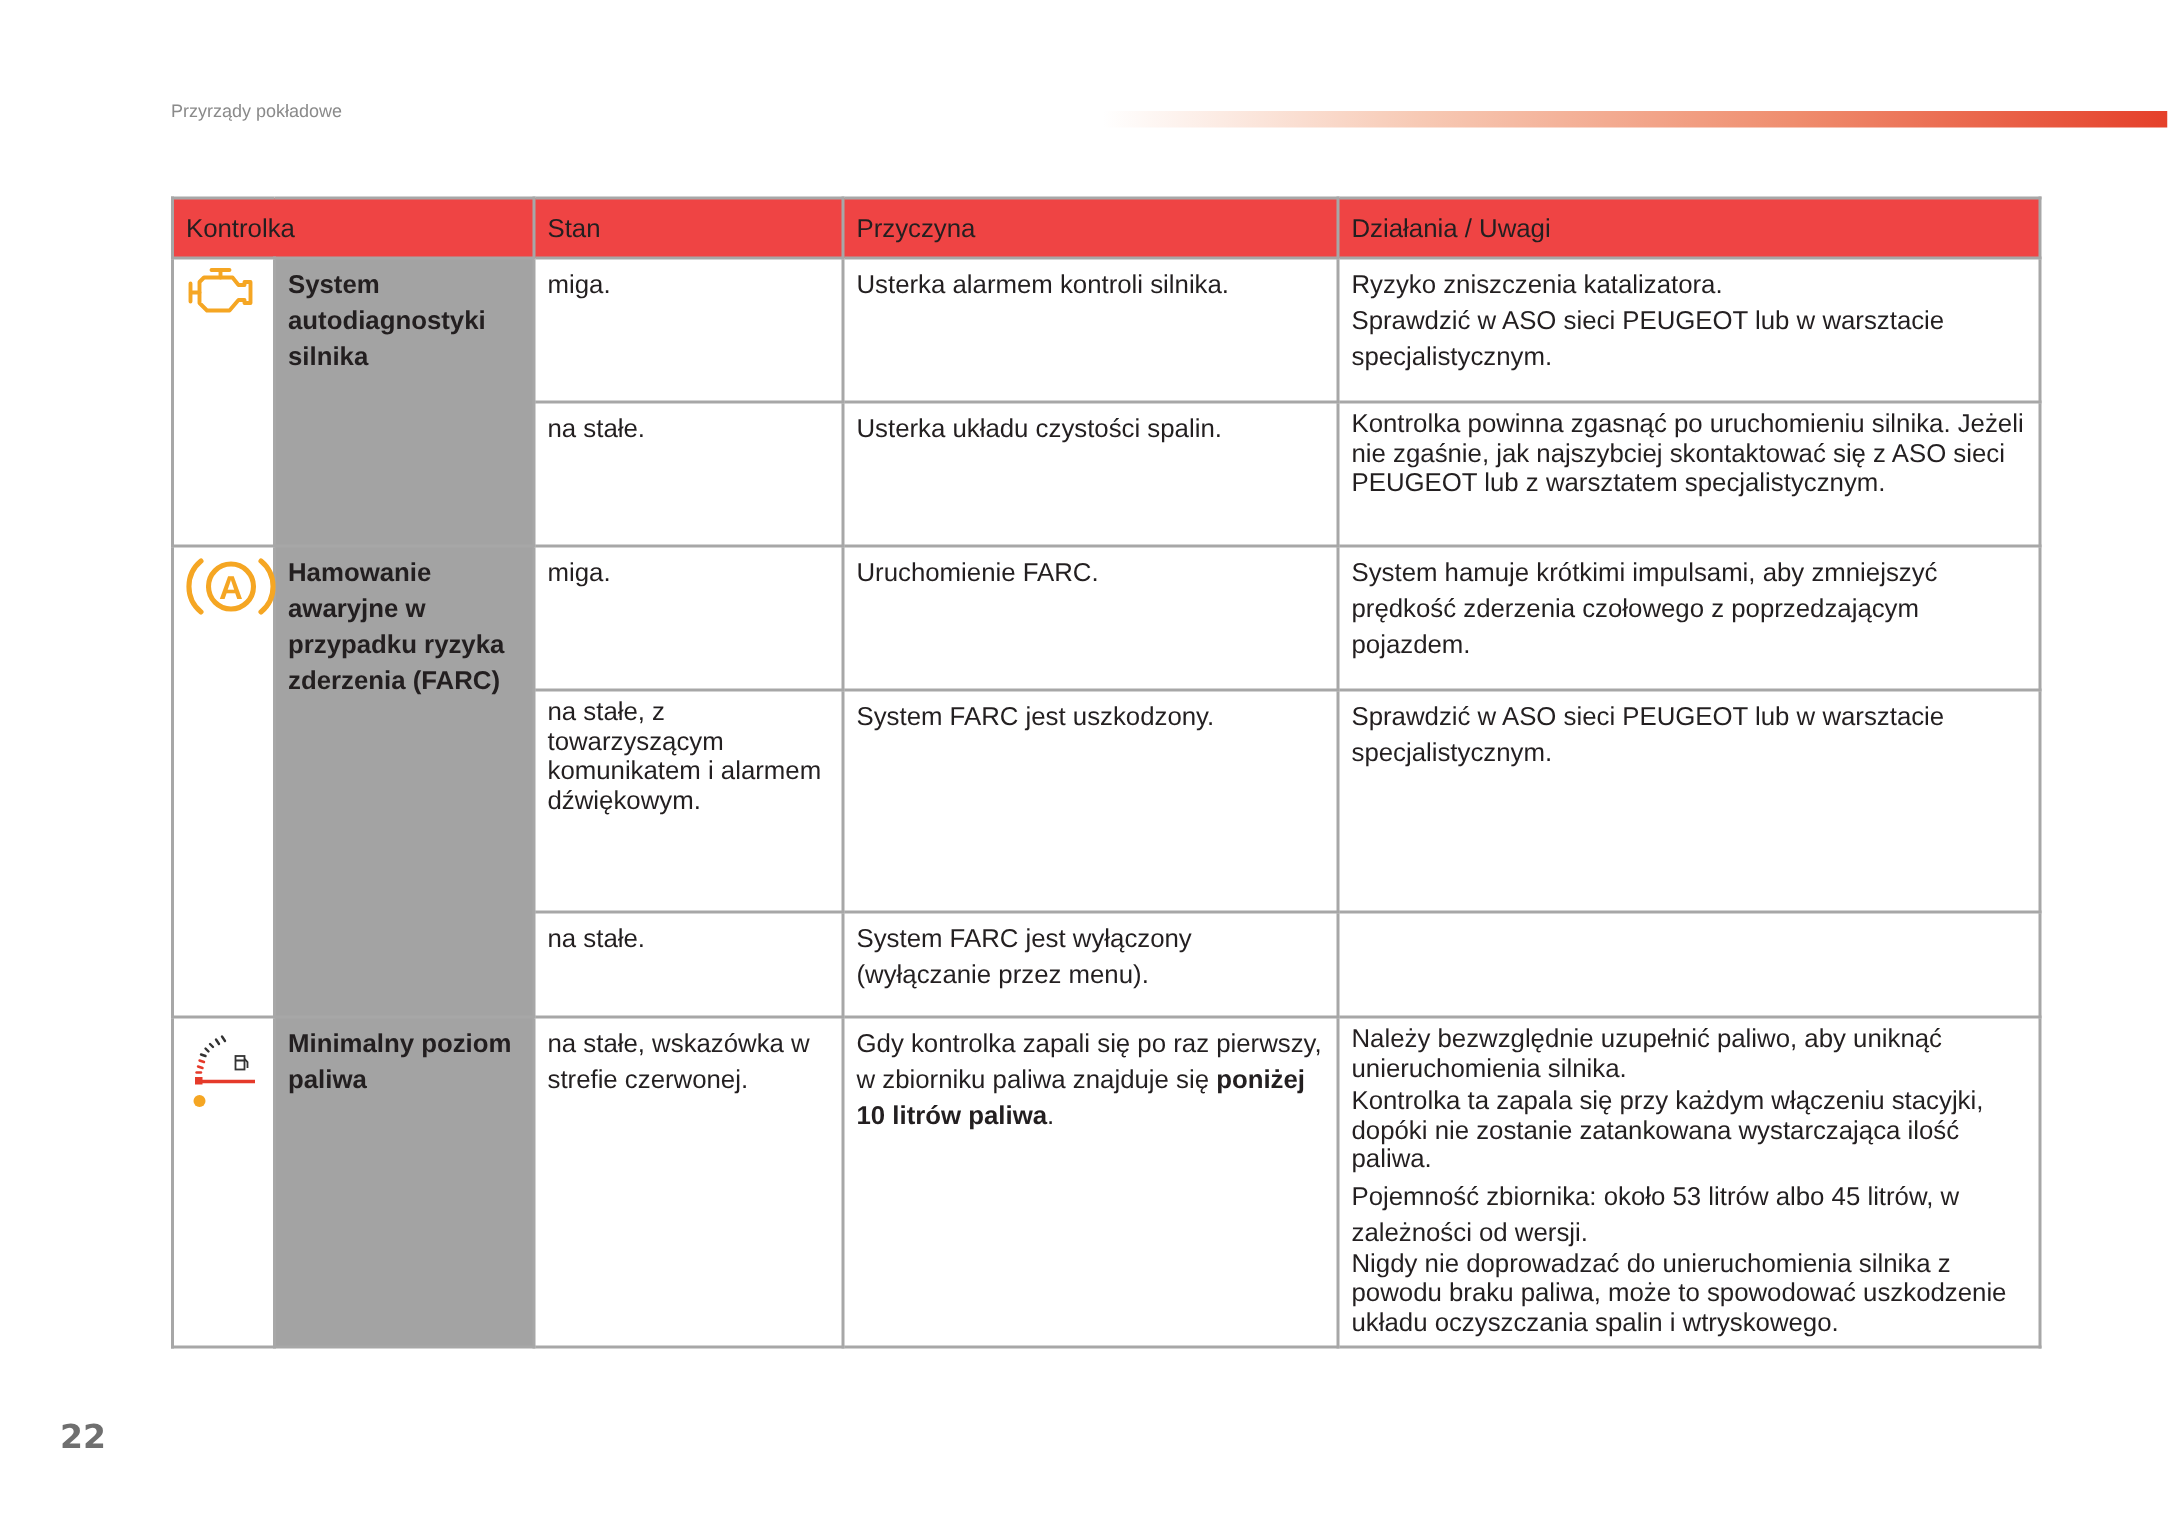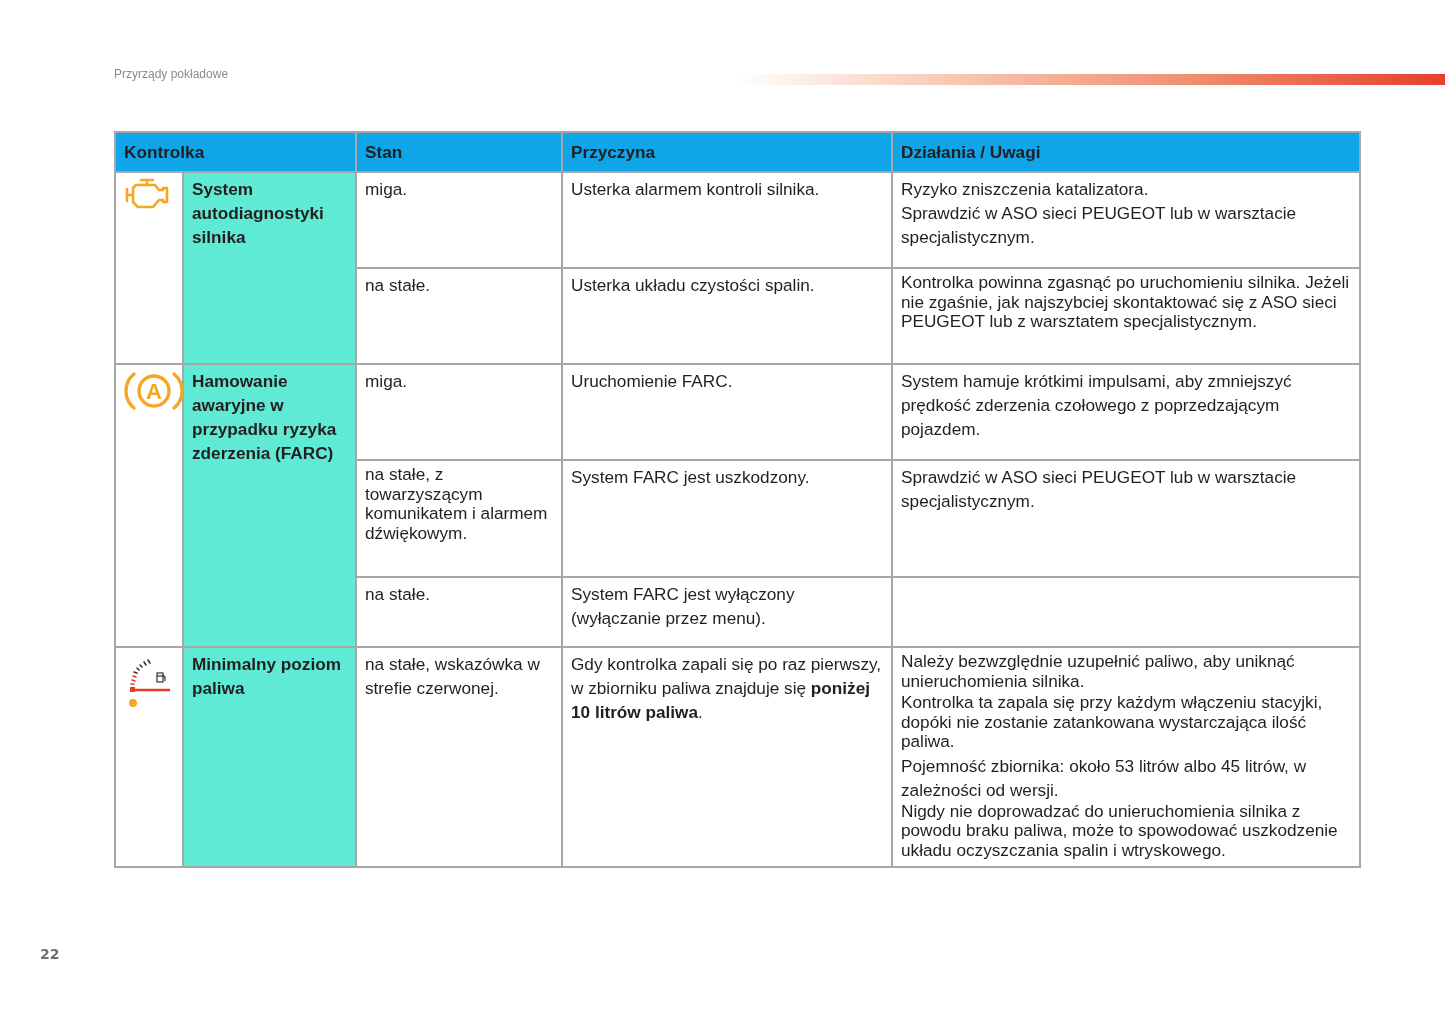--- a/index.html
+++ b/index.html
@@ -1,28 +1,28 @@
 <!DOCTYPE html>
 <html><head>
 <meta charset="utf-8">
 <style>
   html, body { margin:0; padding:0; }
   body { width:1445px; height:1019px; background:#ffffff; position:relative; overflow:hidden;
          font-family:"Liberation Sans", sans-serif; color:#231f20; }
   .section-title { position:absolute; left:114px; top:67px; font-size:12px; color:#8a8a8a; }
   .header-bar { position:absolute; left:735px; top:74px; width:710px; height:11px;
                 background:linear-gradient(to right, rgba(255,255,255,1) 0%, #f7c9b4 30%, #ef8d6e 65%, #e5402a 100%); }
-  .page-num { position:absolute; left:40px; top:946px; font-size:14px; font-weight:bold; color:#6f6f6f;
+  .page-num { position:absolute; left:40px; top:946px; font-size:22px; font-weight:bold; color:#6f6f6f;
               font-family:"DejaVu Sans", sans-serif; }
   table.main { position:absolute; left:114px; top:131px; width:1245px; border-collapse:collapse;
                table-layout:fixed; font-size:17.2px; line-height:24px; }
   table.main td, table.main th { border:2px solid #a7a7a7; vertical-align:top; padding:4px 8px 6px 8px; text-align:left; }
-  table.main th { background:#0ea5e9; font-weight:bold; height:38px; vertical-align:middle; padding:0 8px; }
+  table.main th { background:#ef4444; font-weight:normal; height:38px; vertical-align:middle; padding:0 8px; }
   td.icon-cell { text-align:center; padding:10px 0 0 0; }
-  td.name-cell { background:#5eead4; font-weight:bold; }
+  td.name-cell { background:#a3a3a3; font-weight:bold; }
   .tight { line-height:19.5px; }
   .icon { display:inline-block; }
 </style>
 </head>
 <body>
 
 <div class="section-title">Przyrządy pokładowe</div>
 <div class="header-bar"></div>
 
 <table class="main">
@@ -80,21 +80,21 @@
             </g>
             <text x="30" y="30" text-anchor="middle" font-family="Liberation Sans, sans-serif" font-weight="bold" font-size="22" fill="#f5a623">A</text>
           </svg>
         </span>
       </td>
       <td rowspan="3" class="name-cell">Hamowanie awaryjne w przypadku ryzyka zderzenia (FARC)</td>
       <td>miga.</td>
       <td>Uruchomienie FARC.</td>
       <td>System hamuje krótkimi impulsami, aby zmniejszyć prędkość zderzenia czołowego z poprzedzającym pojazdem.</td>
     </tr>
-    <tr style="height:117px">
+    <tr style="height:148px">
       <td class="tight">na stałe, z towarzyszącym komunikatem i alarmem dźwiękowym.</td>
       <td>System FARC jest uszkodzony.</td>
       <td>Sprawdzić w ASO sieci PEUGEOT lub w warsztacie specjalistycznym.</td>
     </tr>
     <tr style="height:70px">
       <td>na stałe.</td>
       <td>System FARC jest wyłączony (wyłączanie przez menu).</td>
       <td></td>
     </tr>
 

